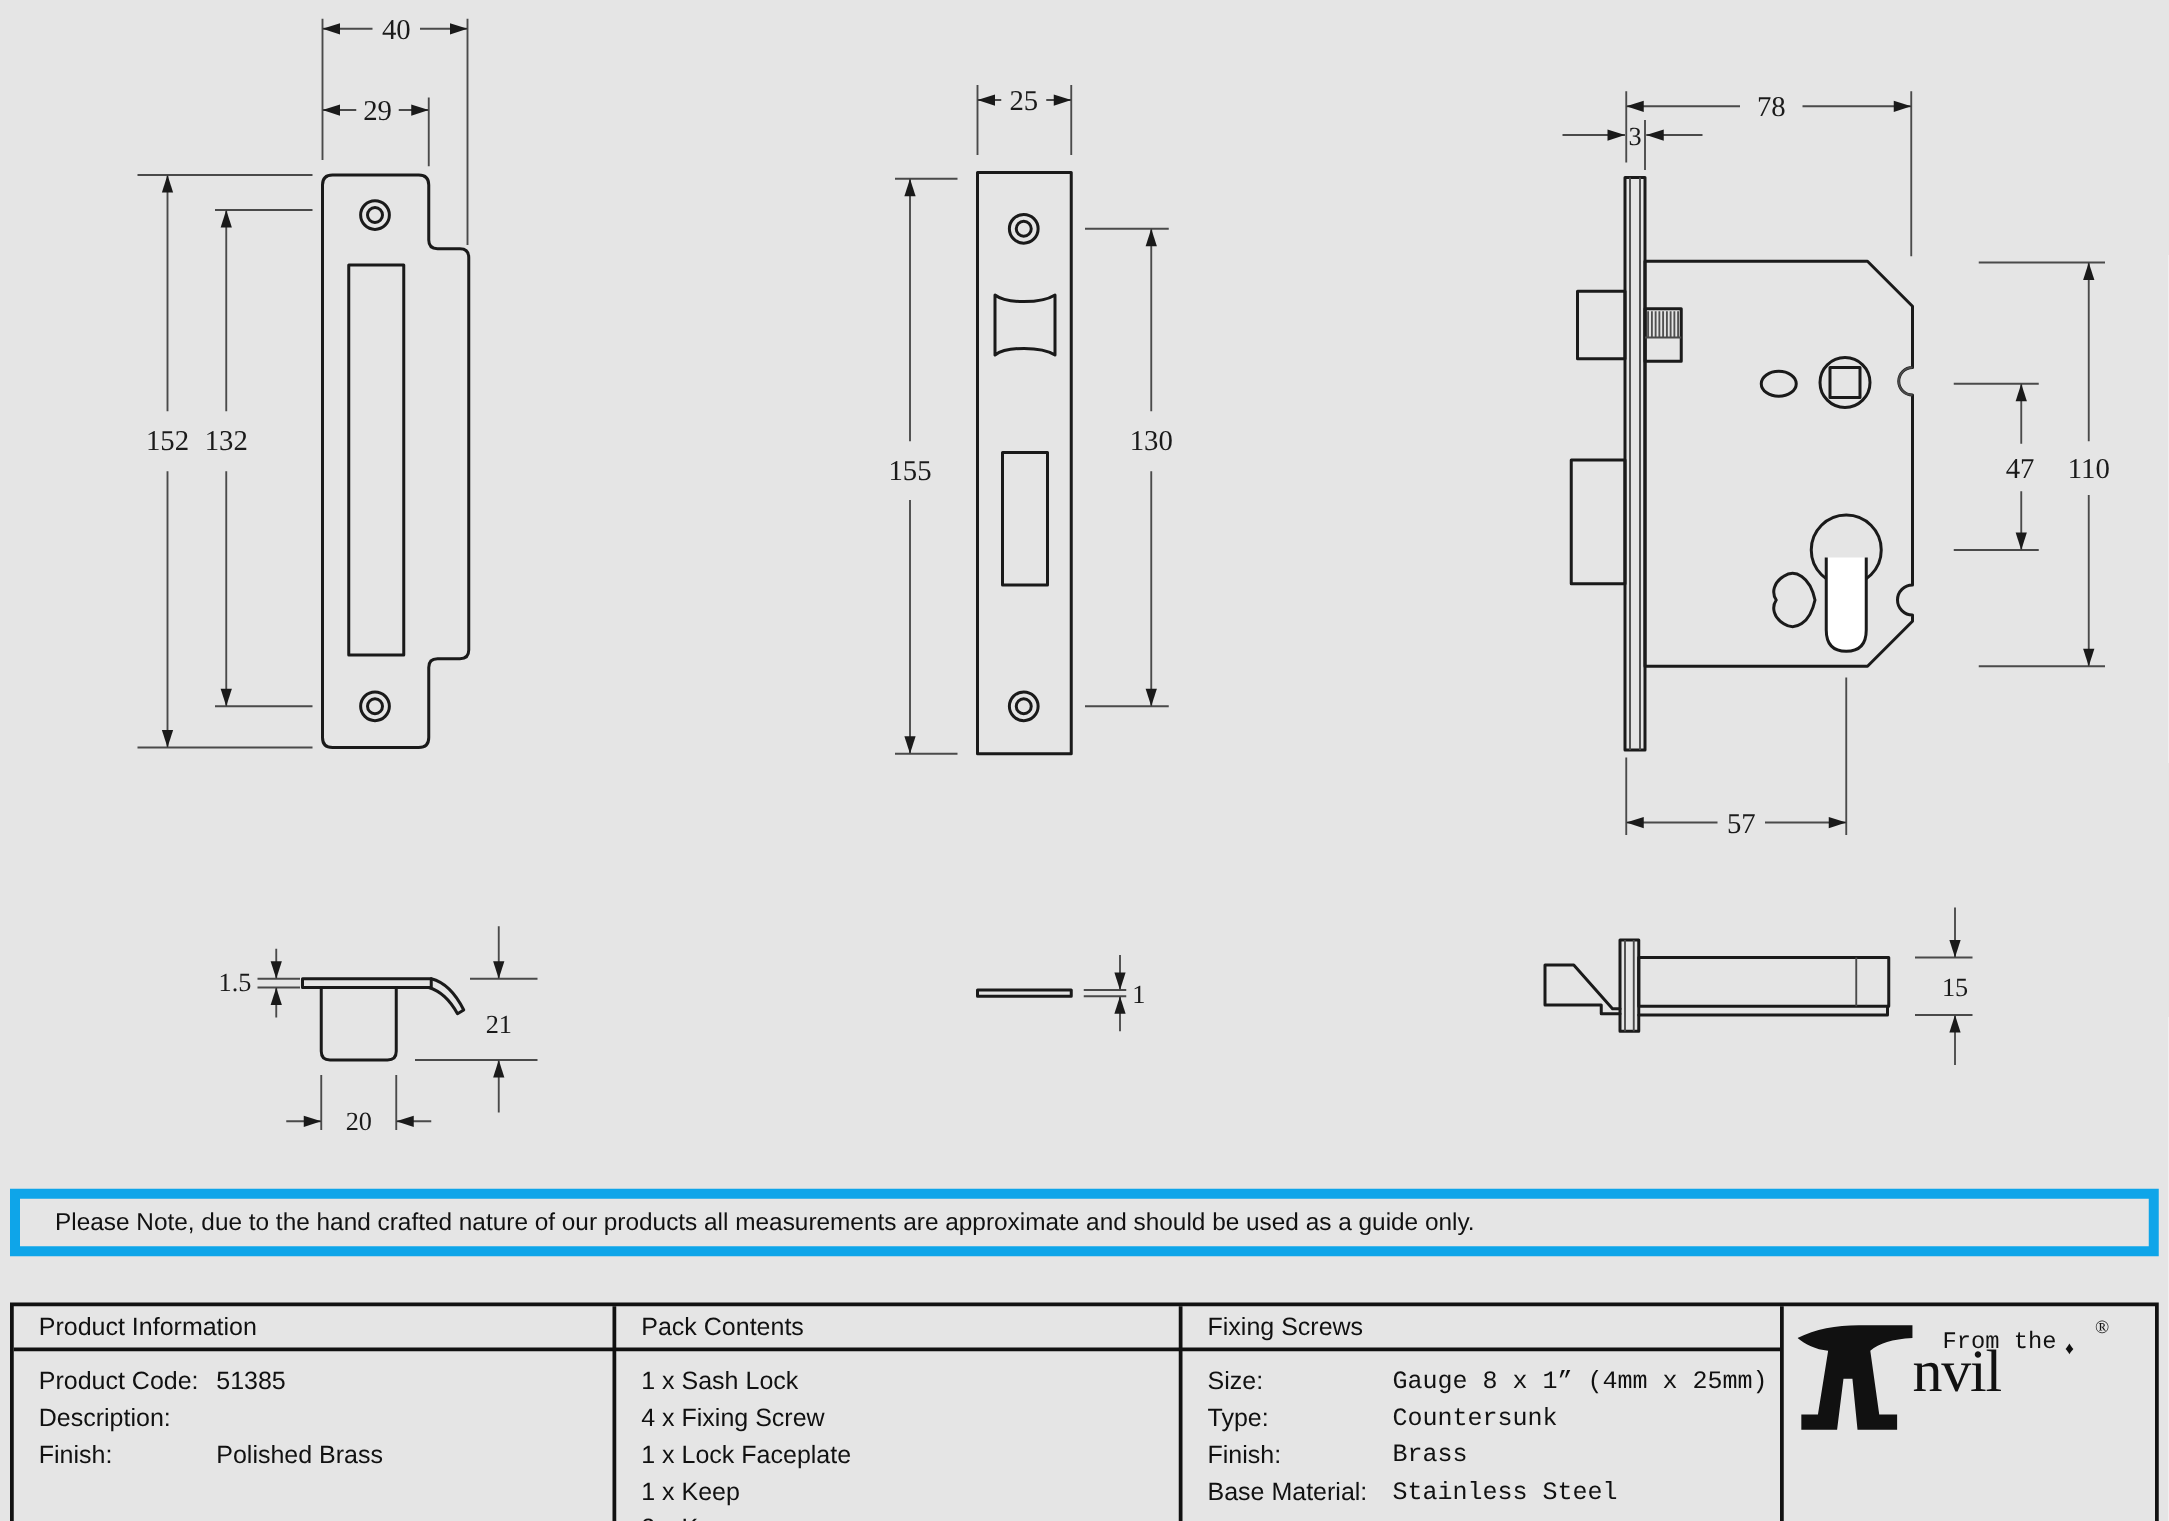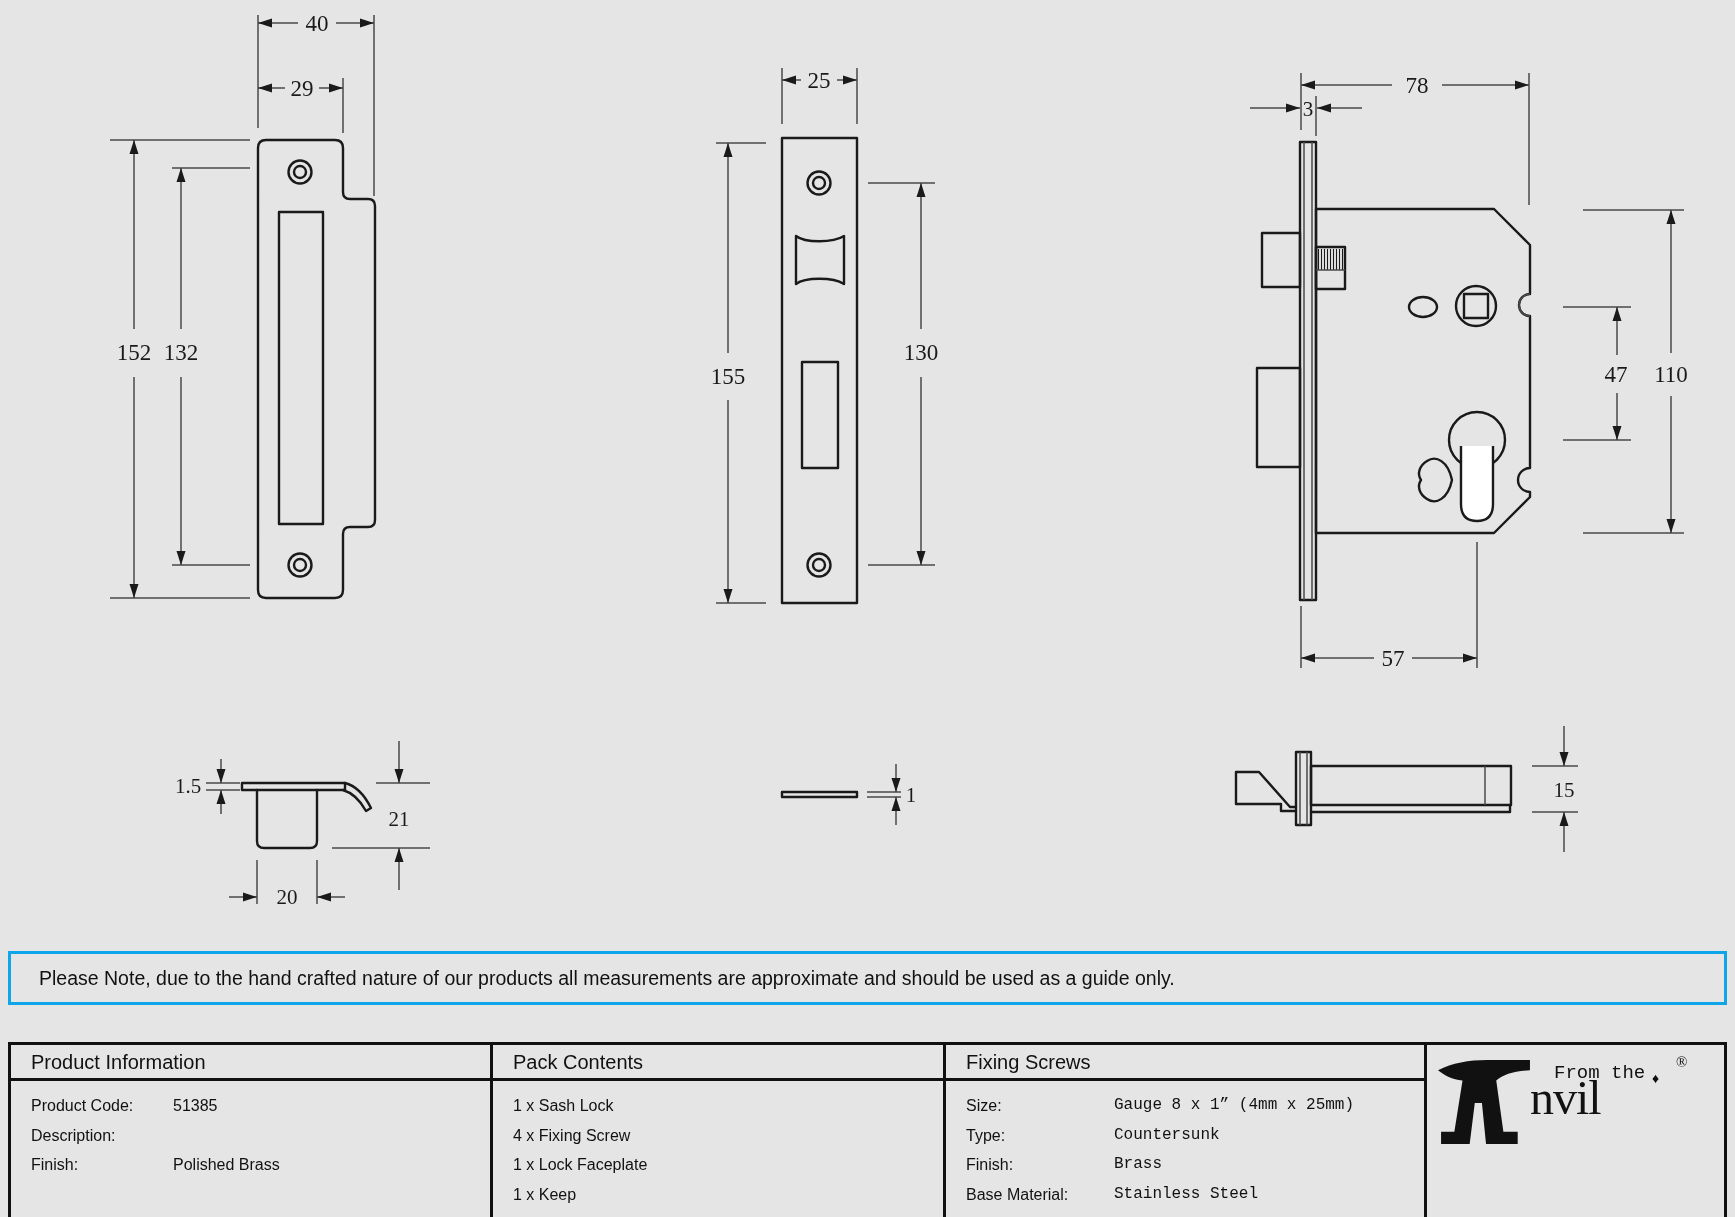--- a/index.html
+++ b/index.html
@@ -5,27 +5,27 @@
   html,body{margin:0;padding:0;background:#fff;}
   .page{position:relative;width:1735px;height:1217px;background:#e5e5e5;color:#111;
         font-family:"Liberation Sans",sans-serif;overflow:hidden;}
   svg{position:absolute;left:0;top:0;}
   .ln{stroke:#1a1a1a;stroke-width:2.4;fill:none;stroke-linejoin:round;stroke-linecap:round;}
   .lnf{stroke:#1a1a1a;stroke-width:2.4;fill:#fff;stroke-linejoin:round;}
   .dim{stroke:#4a4a4a;stroke-width:1.5;fill:none;stroke-linecap:butt;}
   .ah{fill:#1a1a1a;stroke:none;}
   .dt{font-family:"Liberation Serif",serif;font-size:23px;fill:#1a1a1a;text-anchor:middle;}
   .dts{font-size:21px;}
-  .note{position:absolute;left:8px;top:951px;width:1719px;height:54px;border:3px solid #0ea5e9;
+  .note{position:absolute;left:8px;top:951px;width:1719px;height:54px;border:8px solid #0ea5e9;
         box-sizing:border-box;display:flex;align-items:center;padding-left:28px;font-size:19.5px;}
   .tbl{position:absolute;left:8px;top:1042px;width:1719px;height:211px;border:3px solid #111;box-sizing:border-box;}
   .vd{position:absolute;top:0;bottom:0;width:3px;background:#111;}
   .hd{position:absolute;left:0;top:33px;height:3px;width:1413px;background:#111;}
   .th{position:absolute;top:6px;font-size:20px;white-space:nowrap;}
-  .cell{position:absolute;top:46px;font-size:16px;line-height:29.5px;}
+  .cell{position:absolute;top:46px;font-size:20px;line-height:29.5px;}
   .row{display:flex;}
   .lb{flex:0 0 142px;}
   .fx .lb{flex:0 0 148px;}
   .vl{width:262px;}
   .fx .vl{width:300px;white-space:nowrap;font-family:Liberation Mono, monospace;}
   .logo{position:absolute;left:1438px;top:1048px;width:290px;height:135px;}
   .anvil-a{position:absolute;left:0;top:10px;width:94px;height:88px;}
   .brand-rest{position:absolute;left:92px;top:26px;font-family:"Liberation Serif",serif;
               font-size:48px;line-height:1;letter-spacing:-1px;}
   .tagline{position:absolute;left:116px;top:14px;font-family:Liberation Mono, monospace;font-size:19px;}

